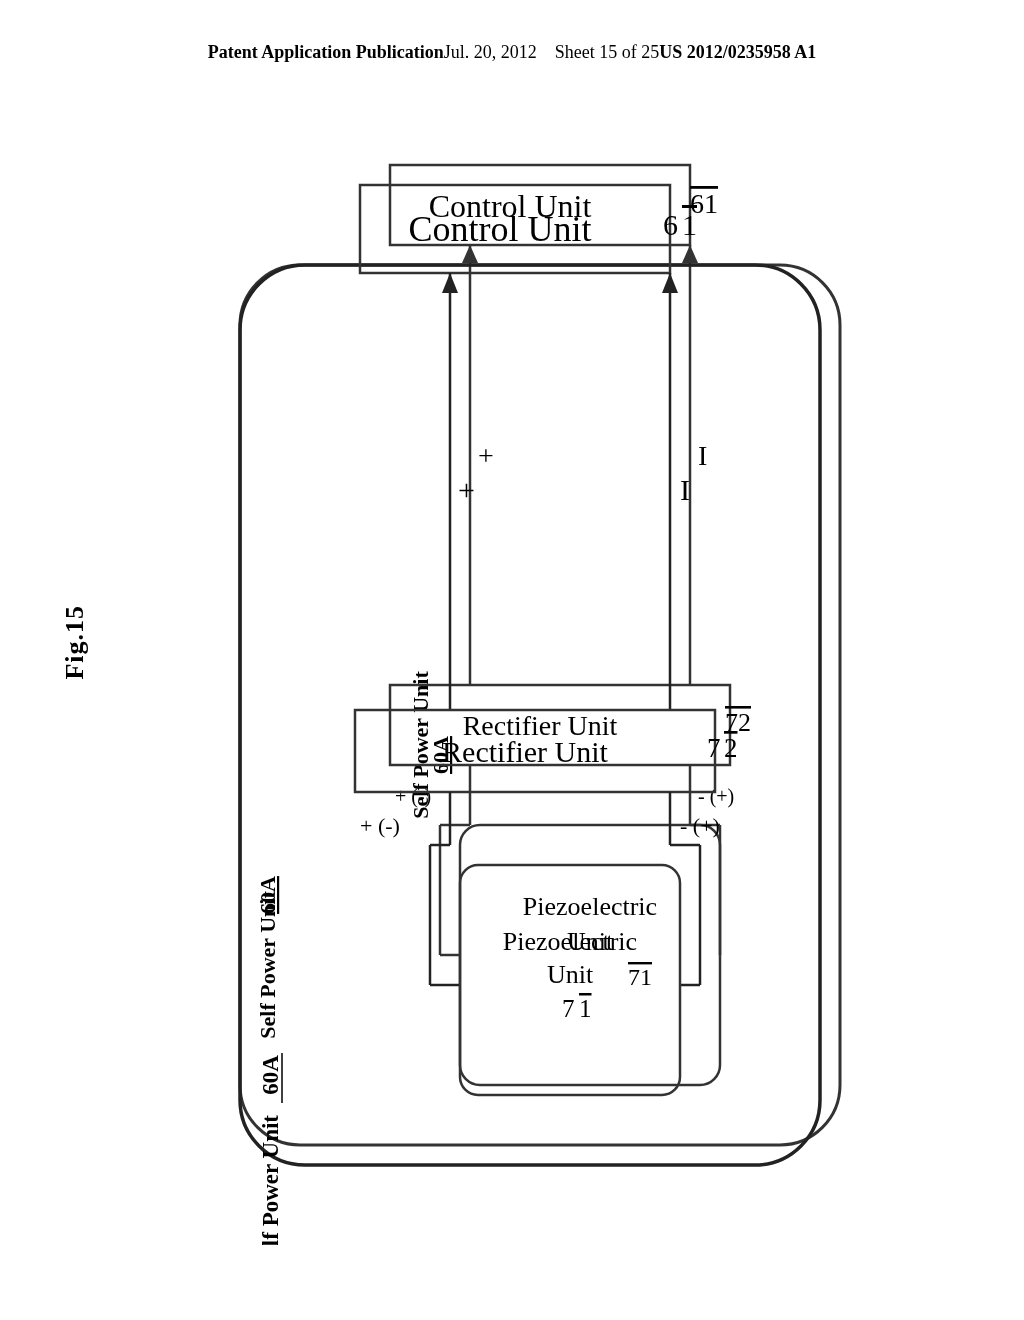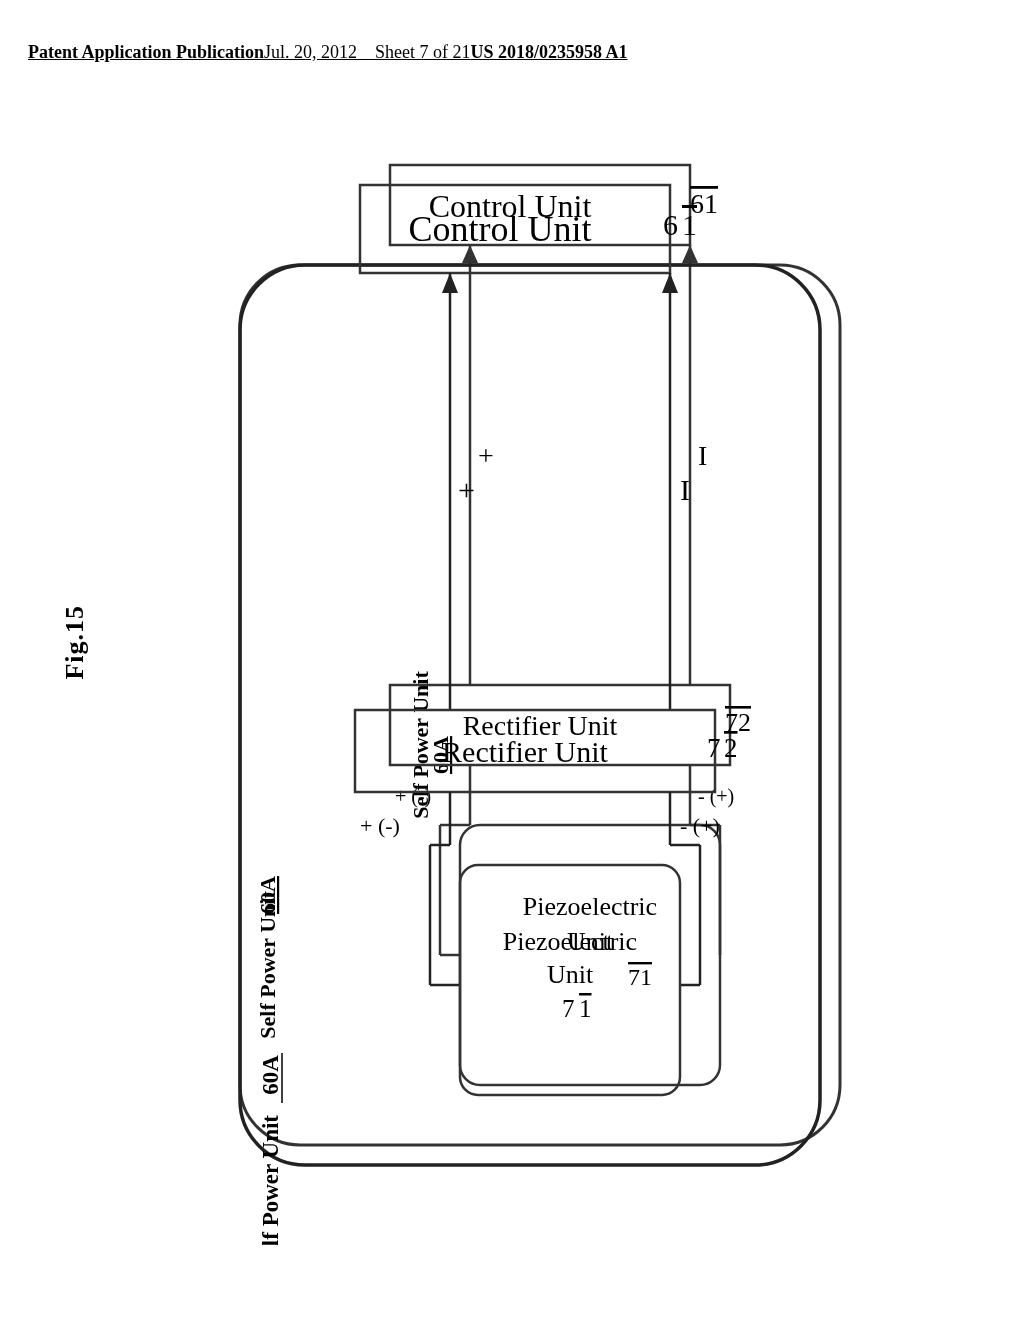--- a/index.html
+++ b/index.html
@@ -8,24 +8,23 @@
       height: 1320px;
       background: #ffffff;
       font-family: 'Times New Roman', Times, serif;
       position: relative;
       overflow: hidden;
     }
 
     
     .header {
       display: flex;
-      justify-content: flex-start;
+      justify-content: center;
       align-items: flex-start;
-      padding: 40px 60px 20px 28px;
-      text-decoration: underline;
+      padding: 40px 60px 20px 60px;
     }
     .header-left {
       font-size: 18px;
       font-weight: bold;
       line-height: 1.4;
     }
     .header-center {
       font-size: 18px;
       text-align: center;
       line-height: 1.4;
@@ -66,23 +65,23 @@
     }
   </style>
 </head>
 <body>
 
 <div class="header">
   <div class="header-left">Patent Application Publication</div>
   <div class="header-center">
     <span>Jul. 20, 2012</span>
     &nbsp;&nbsp;
-    <span>Sheet 7 of 21</span>
+    <span>Sheet 15 of 25</span>
   </div>
-  <div class="header-right">US 2018/0235958 A1</div>
+  <div class="header-right">US 2012/0235958 A1</div>
 </div>
 
 <div class="diagram-area">
 
   <div class="fig-label">Fig.15</div>
 
   <svg class="diagram-svg" viewBox="0 0 680 1080" xmlns="http://www.w3.org/2000/svg">
 
     <rect x="40" y="120" width="600" height="880" rx="60" ry="60" fill="none" stroke="#333" stroke-width="3"></rect>
 

